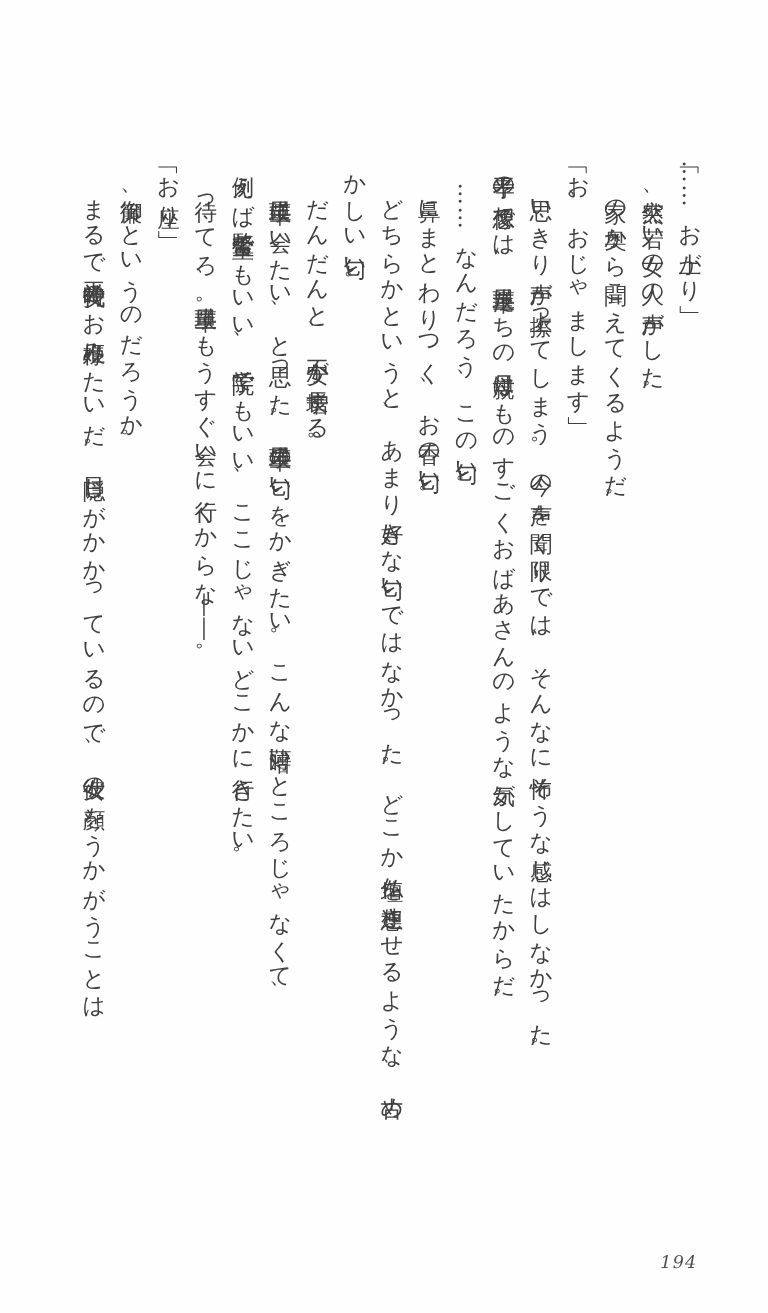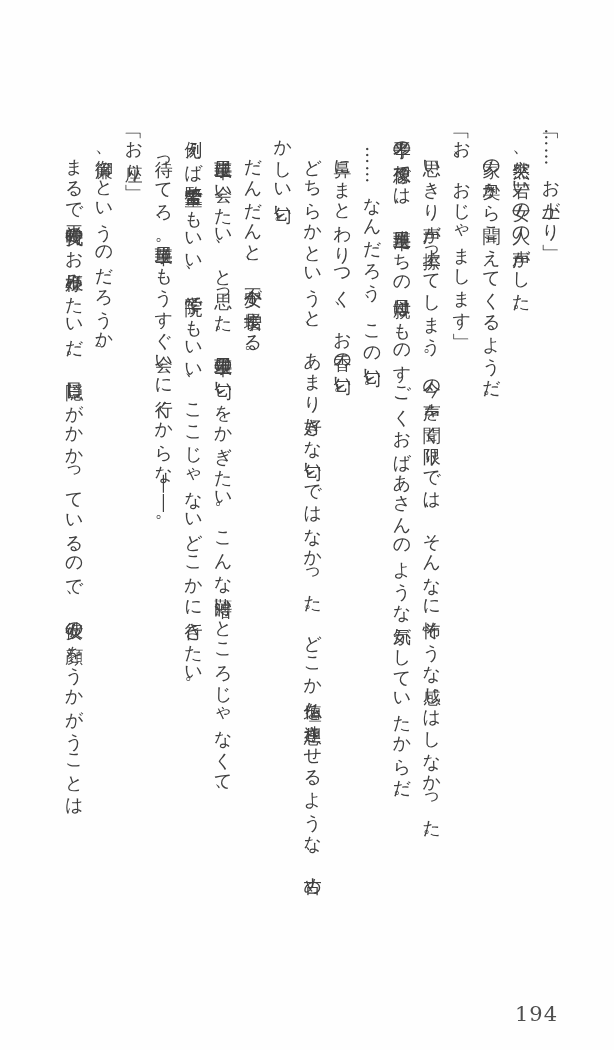--- a/index.html
+++ b/index.html
@@ -38,21 +38,22 @@
     padding: 0;
     text-indent: 0;
   }
   .text-block p.indent {
     text-indent: 19px;
   }
   .page-number {
     position: absolute;
     top: 1002px;
     right: 56px;
-    font-size: 21px;
+    font-size: 14px;
+    font-style: italic;
     letter-spacing: 1px;
     color: #4f4f4f;
   }
 </style>
 </head>
 <body>
 
 <div class="book-page">
   <div class="text-block">
       <p>「……お上がり」</p>

